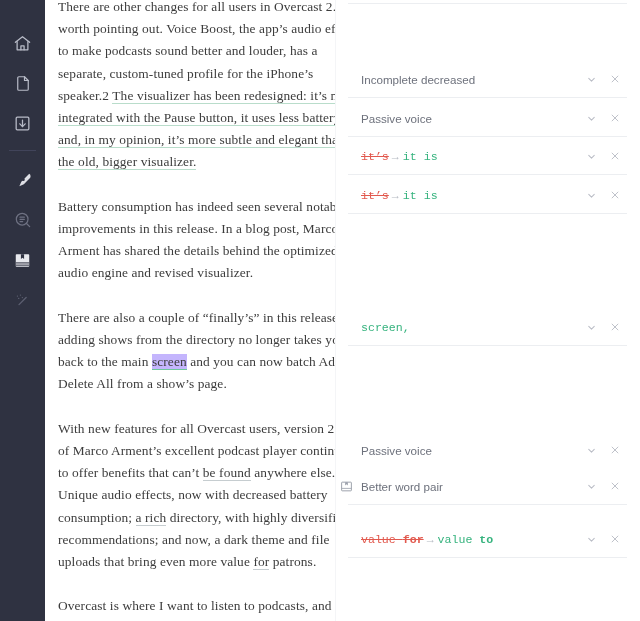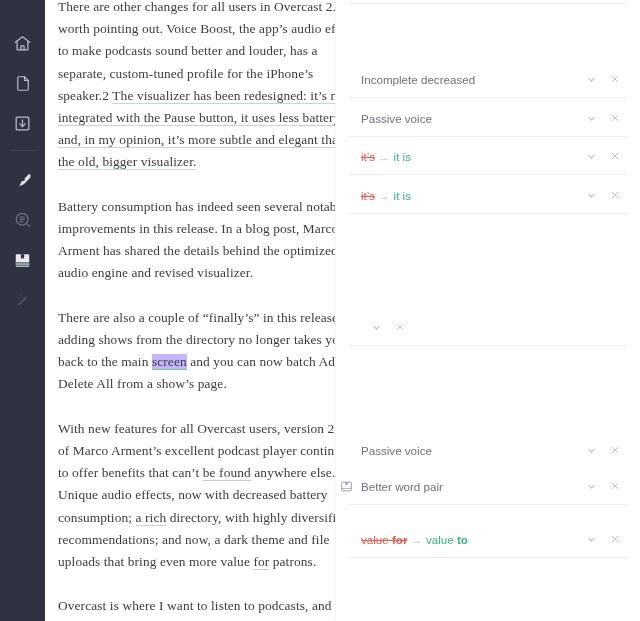--- a/index.html
+++ b/index.html
@@ -104,21 +104,21 @@
   .card-icon.spacer { opacity: 0; }
   .card-label {
     flex: 1 1 auto;
     font-family: "Liberation Sans", sans-serif;
     font-size: 11.6px;
     color: #6d717c;
     white-space: nowrap;
     overflow: hidden;
   }
   .card-label.repl {
-    font-family: Liberation Sans, sans-serif;
+    font-family: Liberation Mono, monospace;
     font-size: 11.6px;
   }
   .old {
     color: #e2594e;
     text-decoration: line-through;
     text-decoration-color: #e2594e;
   }
   .old b { font-weight: bold; }
   .arrow { color: #b5b9c2; margin: 0 4px 0 3px; }
   .new { color: #36b37e; }
@@ -311,20 +311,23 @@
         <span class="act">
           <svg width="10" height="10" viewBox="0 0 24 24" fill="none" stroke="#b9bcc5" stroke-width="2.2" stroke-linecap="round">
               <path d="M5 5 19 19M19 5 5 19"></path>
             </svg>
         </span>
       </span>
     </div>
 
     <div class="card" style="top:308px">
       <span class="card-icon spacer"></span>
+      <span class="card-label repl">
+        <span class="new">screen,</span>
+      </span>
       <span class="card-actions">
         <span class="act">
           <svg width="11" height="11" viewBox="0 0 24 24" fill="none" stroke="#b9bcc5" stroke-width="2.2" stroke-linecap="round" stroke-linejoin="round">
               <path d="M6 9.5 12 15.5 18 9.5"></path>
             </svg>
         </span>
         <span class="act">
           <svg width="10" height="10" viewBox="0 0 24 24" fill="none" stroke="#b9bcc5" stroke-width="2.2" stroke-linecap="round">
               <path d="M5 5 19 19M19 5 5 19"></path>
             </svg>

